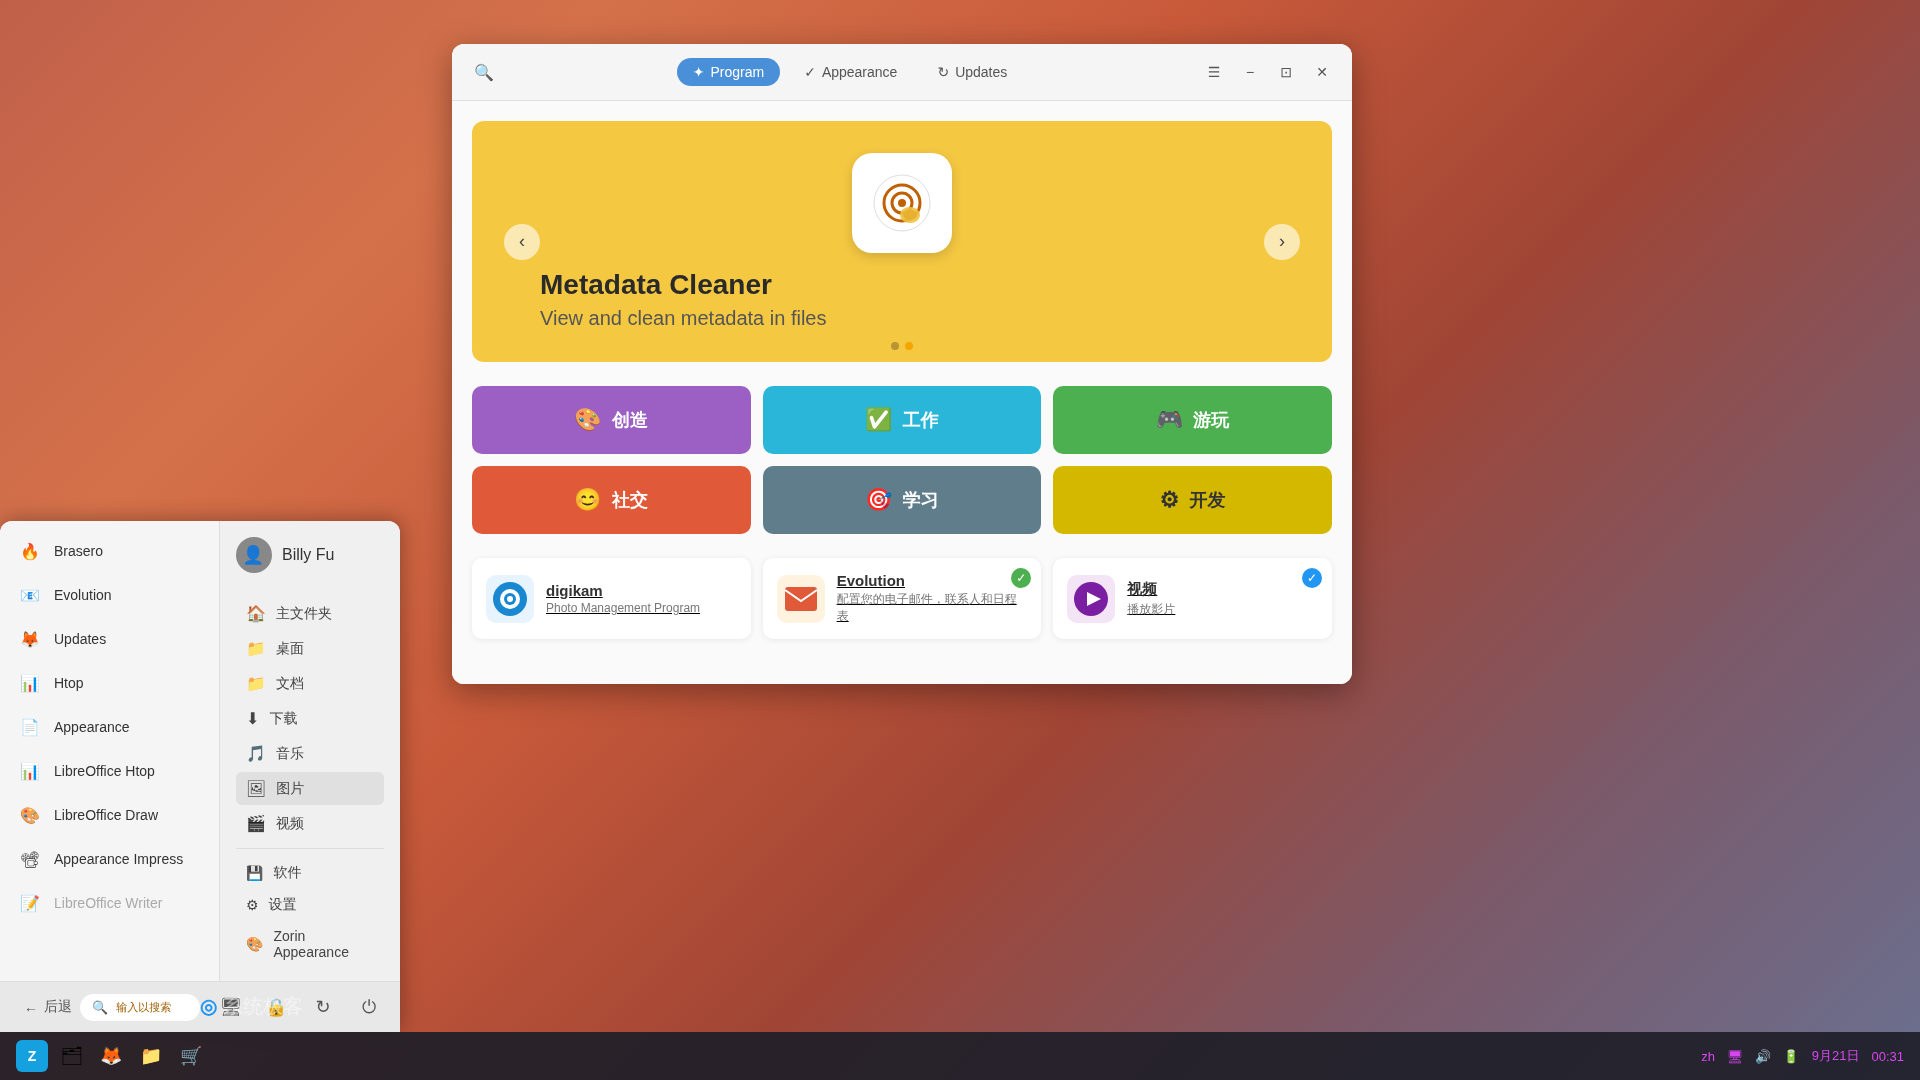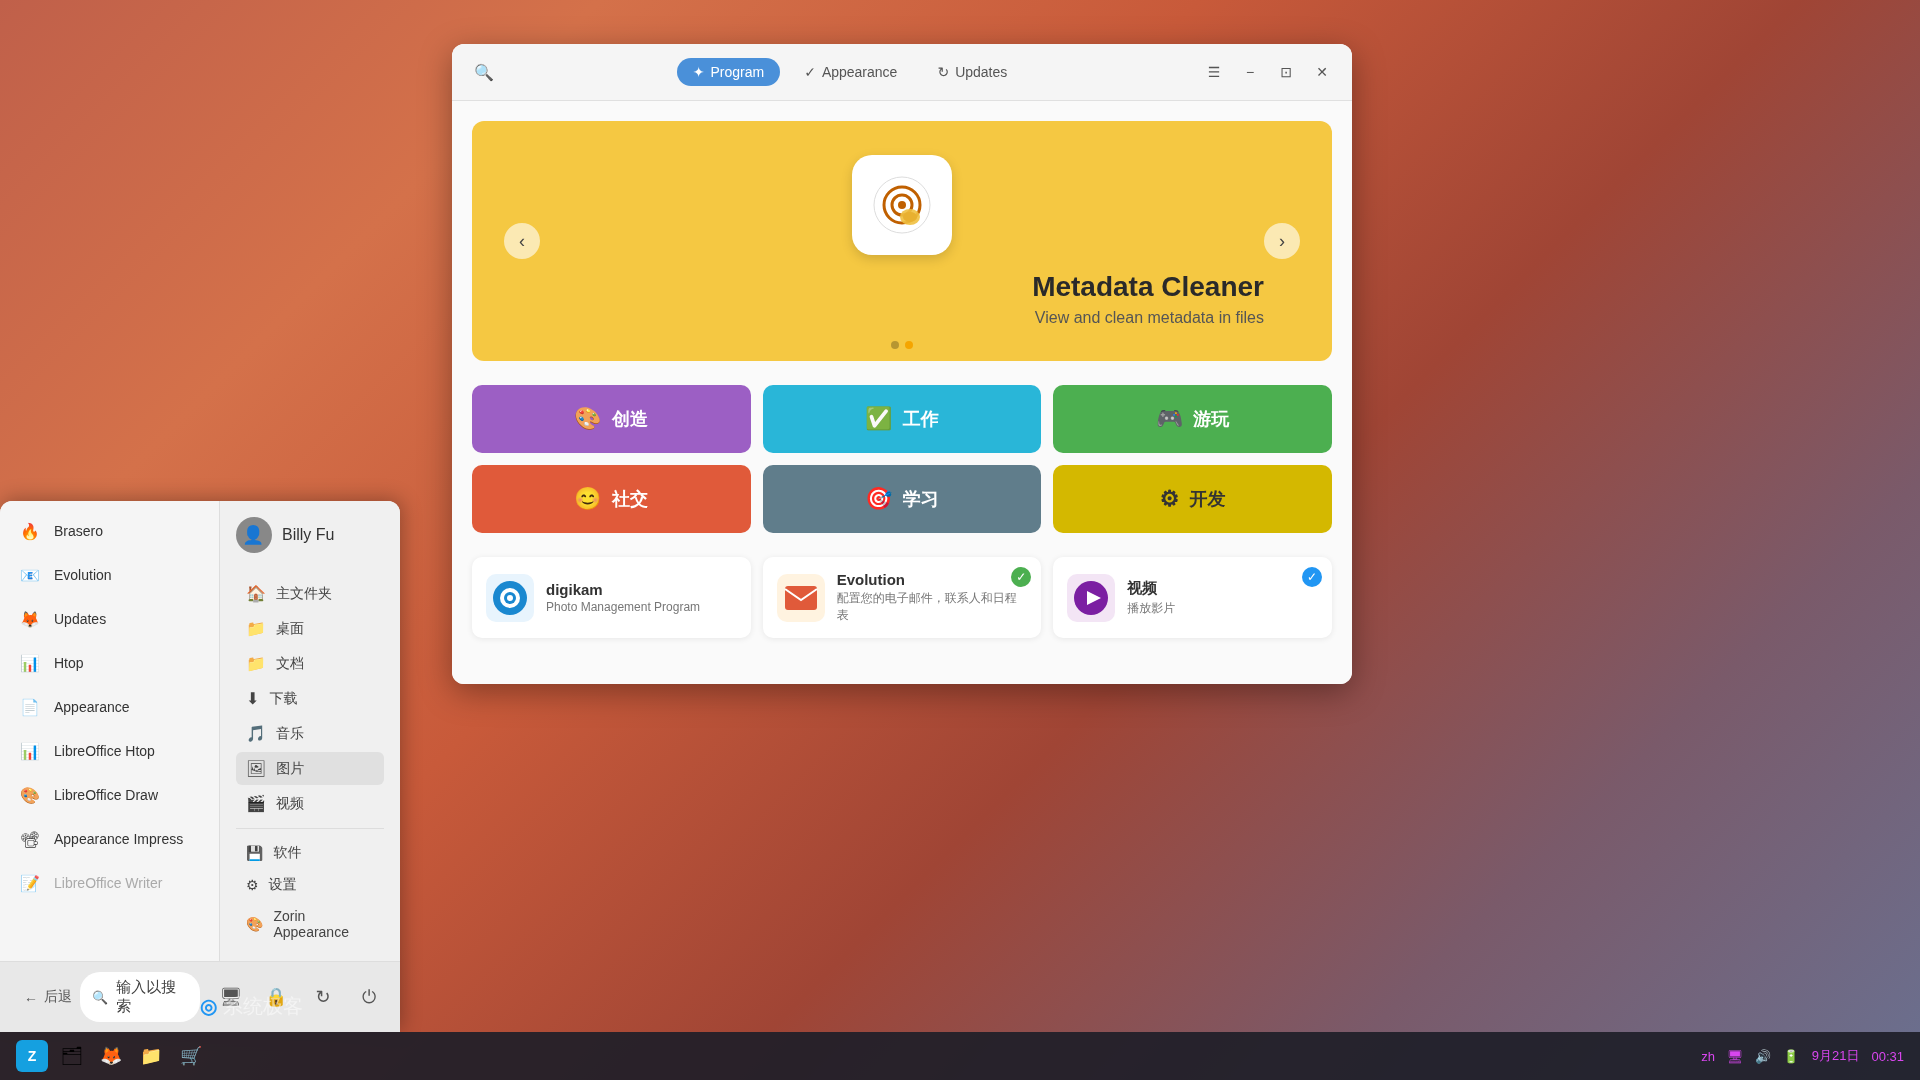--- a/index.html
+++ b/index.html
@@ -300,21 +300,21 @@
       border-radius: 12px;
       padding: 32px;
       display: flex;
       align-items: center;
       justify-content: space-between;
       margin-bottom: 24px;
       position: relative;
       min-height: 240px;
     }
     .sc-hero-content {
-      text-align: right;
+      text-align: left;
       flex: 1;
     }
     .sc-hero-icon {
       width: 100px;
       height: 100px;
       background: white;
       border-radius: 20px;
       display: flex;
       align-items: center;
       justify-content: center;
@@ -322,21 +322,21 @@
       font-size: 48px;
       box-shadow: 0 4px 12px rgba(0,0,0,0.15);
     }
     .sc-hero-title {
       font-size: 28px;
       font-weight: 700;
       color: #2a2a2a;
       margin-bottom: 6px;
     }
     .sc-hero-subtitle {
-      font-size: 16px;
+      font-size: 20px;
       color: #555;
     }
     .sc-hero-nav {
       width: 36px;
       height: 36px;
       background: rgba(255,255,255,0.6);
       border-radius: 50%;
       display: flex;
       align-items: center;
       justify-content: center;
@@ -387,20 +387,21 @@
     .sc-section-title {
       font-size: 18px;
       font-weight: 600;
       color: #333;
       margin-bottom: 14px;
     }
     .sc-picks {
       display: grid;
       grid-template-columns: repeat(3, 1fr);
       gap: 12px;
+      text-decoration: underline;
     }
     .sc-pick-card {
       background: white;
       border-radius: 10px;
       padding: 14px;
       display: flex;
       align-items: center;
       gap: 12px;
       box-shadow: 0 1px 6px rgba(0,0,0,0.08);
       cursor: pointer;
@@ -669,21 +670,21 @@
       </div>
     </div>
 
     <div class="app-menu-footer">
       <div class="back-btn">
         <span>←</span>
         <span>后退</span>
       </div>
       <div class="app-menu-search">
         <span>🔍</span>
-        <span style="color:#404040;font-size:15px;">输入以搜索</span>
+        <span style="color:#a16207;font-size:11px;">输入以搜索</span>
       </div>
       <div class="footer-actions">
         <div class="footer-btn">🖥</div>
         <div class="footer-btn">🔒</div>
         <div class="footer-btn">↻</div>
         <div class="footer-btn">⏻</div>
       </div>
     </div>
   </div>
 

